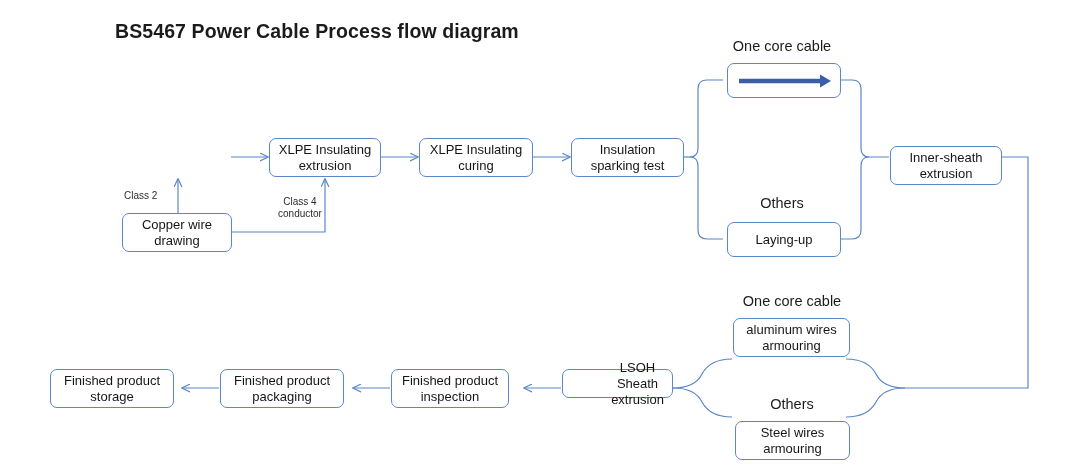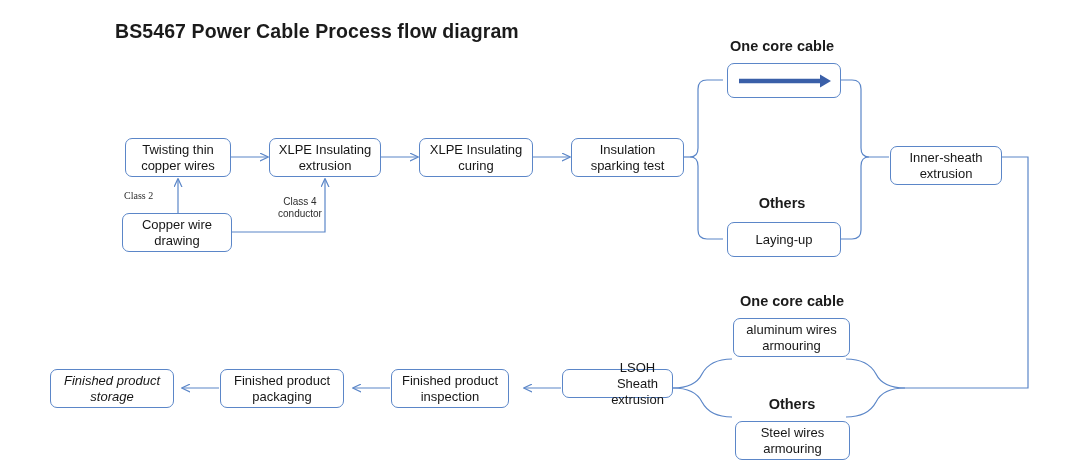--- a/index.html
+++ b/index.html
@@ -45,21 +45,21 @@
     display: flex;
     align-items: center;
     justify-content: center;
     text-align: center;
     padding: 2px 4px;
   }
   .node span { display: block; }
   .grp-label {
     position: absolute;
     font-size: 14.5px;
-    font-weight: bold;
+    font-weight: normal;
     color: #1b1b1b;
     white-space: nowrap;
     text-align: center;
   }
   .edge-label {
     position: absolute;
     font-size: 10px;
     line-height: 12px;
     color: #2d2d2d;
     white-space: nowrap;
@@ -111,23 +111,20 @@
       <path d="M673,388 q22,0 29,14 q8,15 30,15"></path>
 
       <path d="M561,388 L524,388" marker-end="url(#arw)"></path>
 
       <path d="M390,388 L353,388" marker-end="url(#arw)"></path>
 
       <path d="M219,388 L182,388" marker-end="url(#arw)"></path>
     </g>
   </svg>
 
-  <div class="node" style="left:125px; top:138px; width:106px; height:39px;">
-    <span>Twisting thin copper wires</span>
-  </div>
 
   <div class="node" style="left:122px; top:213px; width:110px; height:39px;">
     <span>Copper wire drawing</span>
   </div>
 
   <div class="node" style="left:269px; top:138px; width:112px; height:39px;">
     <span>XLPE Insulating extrusion</span>
   </div>
 
   <div class="node" style="left:419px; top:138px; width:114px; height:39px;">
@@ -174,24 +171,24 @@
   </div>
 
   <div class="node" style="left:391px; top:369px; width:118px; height:39px;">
     <span>Finished product inspection</span>
   </div>
 
   <div class="node" style="left:220px; top:369px; width:124px; height:39px;">
     <span>Finished product packaging</span>
   </div>
 
-  <div class="node" style="left:50px; top:369px; width:124px; height:39px;font-style:italic;">
+  <div class="node" style="left:50px; top:369px; width:124px; height:39px;">
     <span>Finished product storage</span>
   </div>
 
-  <div class="edge-label" style="left:124px; top:190px;font-family:Liberation Serif, serif;">Class 2</div>
+  <div class="edge-label" style="left:124px; top:190px;">Class 2</div>
 
   <div class="edge-label" style="left:262px; top:196px; width:76px;">
     <div>Class 4</div>
     <div>conductor</div>
   </div>
 
 </div>
 
 </body></html>

